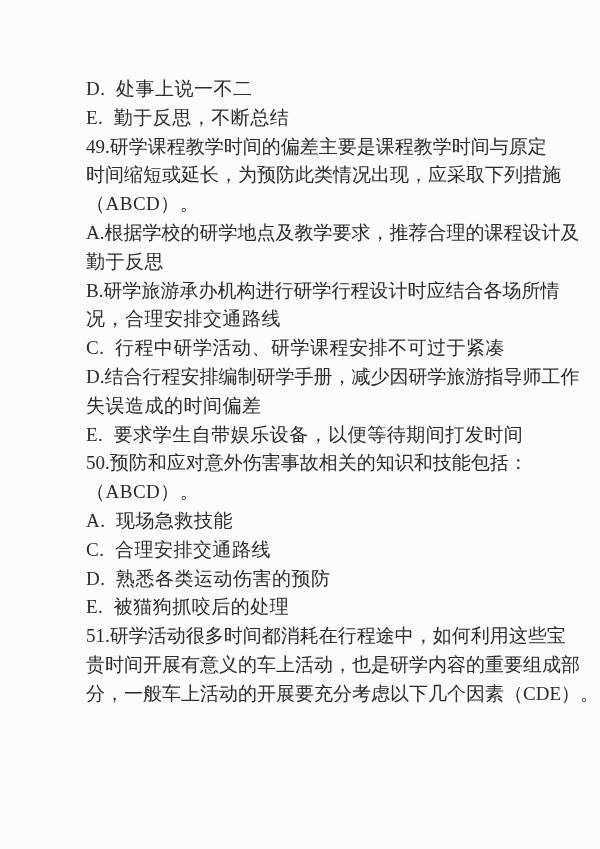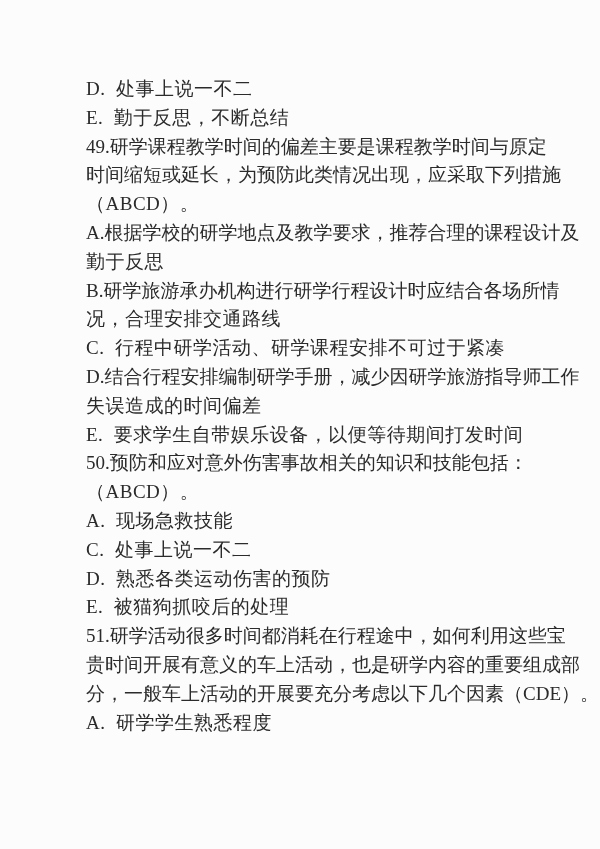--- a/index.html
+++ b/index.html
@@ -234,21 +234,21 @@
         <span>识</span>
         <span>和</span>
         <span>技</span>
         <span>能</span>
         <span>包</span>
         <span>括</span>
         <span>：</span>
       </div>
     <div class="line">（ABCD）。</div>
     <div class="line">A.  现场急救技能</div>
-    <div class="line">C.  处事上说一不二</div>
+    <div class="line">C.  合理安排交通路线</div>
     <div class="line">D.  熟悉各类运动伤害的预防</div>
     <div class="line">E.  被猫狗抓咬后的处理</div>
     <div class="line j">
         <span>5</span>
         <span>1</span>
         <span>.</span>
         <span> </span>
         <span> </span>
         <span>研</span>
         <span>学</span>
@@ -326,15 +326,14 @@
         <span>个</span>
         <span>因</span>
         <span>素</span>
         <span>（</span>
         <span>C</span>
         <span>D</span>
         <span>E</span>
         <span>）</span>
         <span>。</span>
       </div>
-    <div class="line">A.  研学学生熟悉程度</div>
   </div>
 </div>
 
 </body></html>

